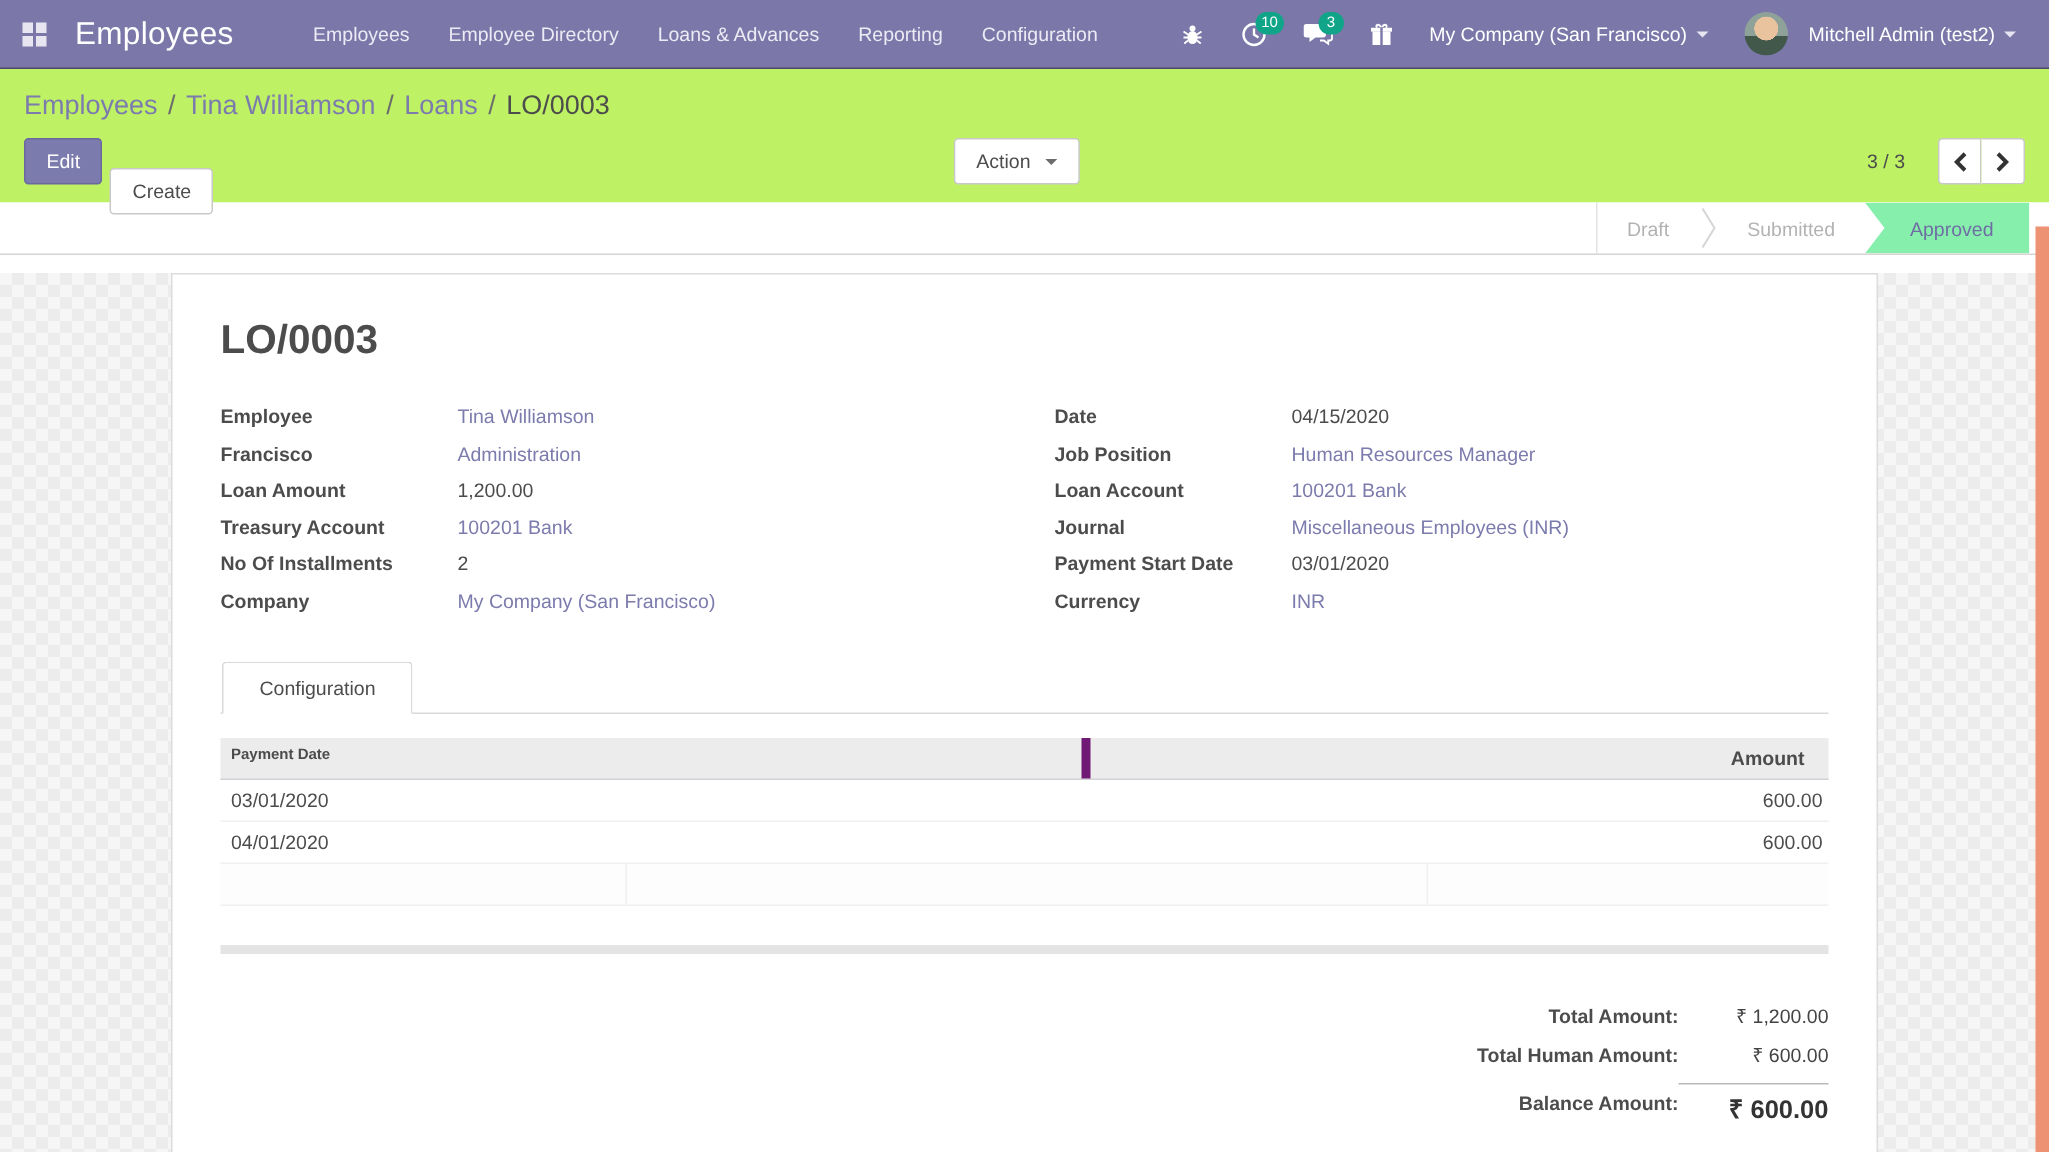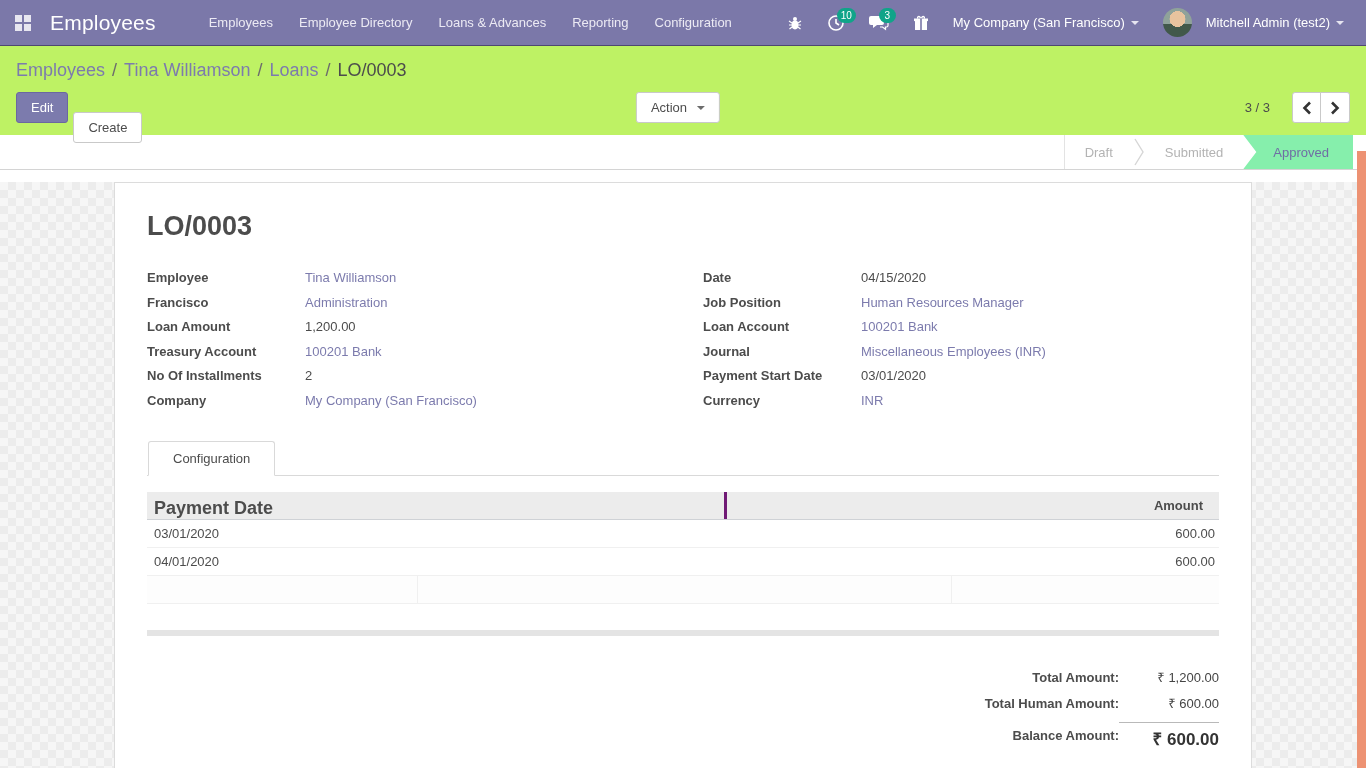--- a/index.html
+++ b/index.html
@@ -82,22 +82,22 @@
   
   .notebook { margin-top:26px; }
   .tab-bar { display:flex; border-bottom:1px solid #d9d9d9; }
   .tab { font-size:13px; color:#4c4c4c; padding:9px 24px; background:#fff;
          border:1px solid #d9d9d9; border-bottom:1px solid #fff; border-radius:3px 3px 0 0;
          margin-bottom:-1px; margin-left:1px; cursor:pointer; }
 
   
   .list { margin-top:16px; }
   .list-header { display:flex; background:#ececec; border-bottom:1px solid #cfd2d6; height:28px; }
-  .lh-date { width:54.1%; font-size:18px; font-weight:bold; color:#4c4c4c; padding:6px 0 0 7px;
-             border-right:3px solid #701a75; cursor:pointer; }
+  .lh-date { width:54.1%; font-size:10px; font-weight:bold; color:#4c4c4c; padding:6px 0 0 7px;
+             border-right:6px solid #701a75; cursor:pointer; }
   .lh-amount { flex:1; font-size:13px; font-weight:bold; color:#4c4c4c; text-align:right;
                padding:6px 16px 0 0; cursor:pointer; }
   .list-row { display:flex; height:28px; border-bottom:1px solid #f0f0f0; background:#fff; cursor:pointer; }
   .lr-date { width:54.1%; font-size:13px; color:#4c4c4c; padding:6px 0 0 7px; }
   .lr-amount { flex:1; font-size:13px; color:#4c4c4c; text-align:right; padding:6px 4px 0 0; }
   .list-row.empty { position:relative; background:#fdfdfd; cursor:default; }
   .list-row.empty .vsep { position:absolute; top:0; bottom:0; width:1px; background:#f0f0f0; }
   .list-row.empty2 { height:26px; border-bottom:none; background:#fff; cursor:default; }
   .list-footband { height:6px; background:#e4e4e4; }
 

